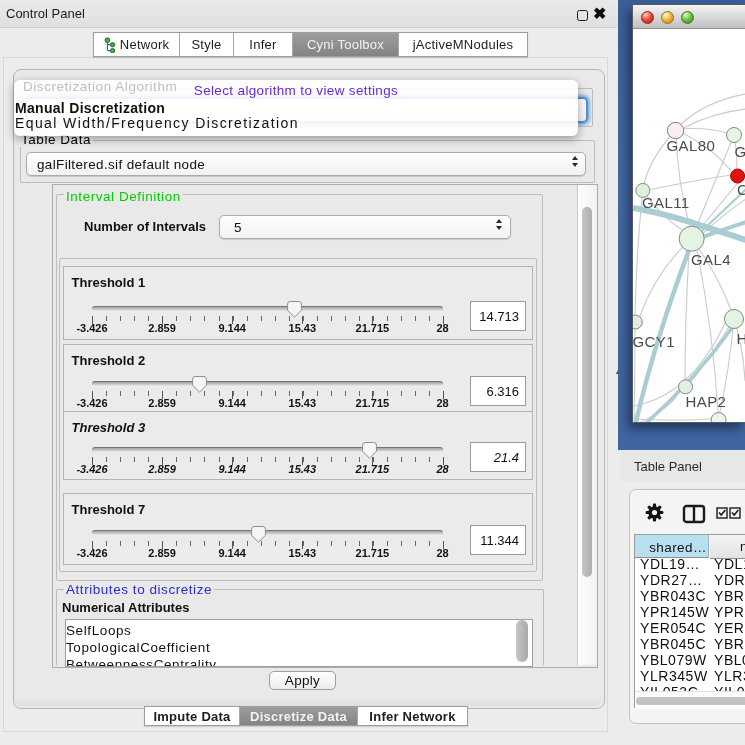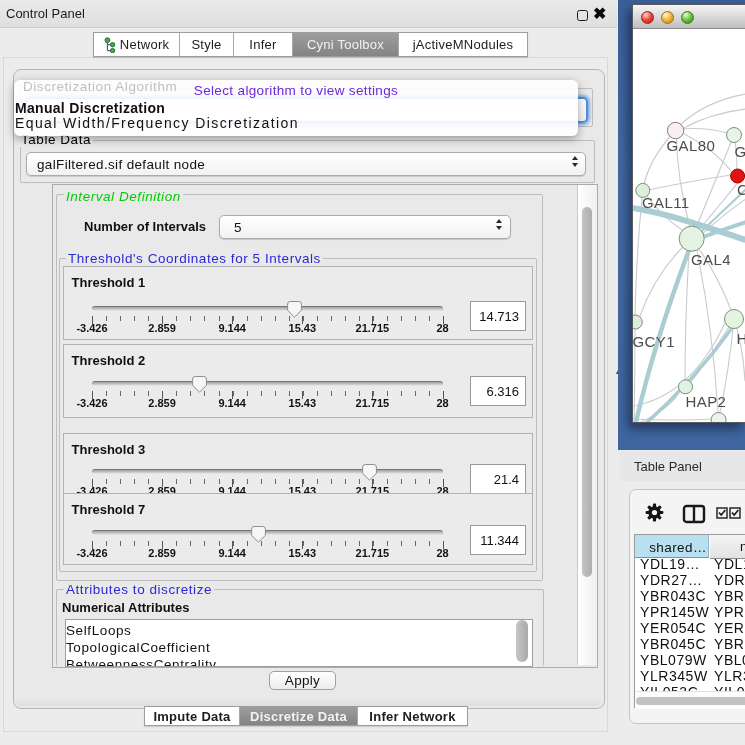--- a/index.html
+++ b/index.html
@@ -113,32 +113,31 @@
         <div class="d"></div>
       </div>
   </div>
 
   <div class="abs" style="left:52px;top:184px;width:544px;height:482px;border:1px solid #ababab;background:#e9e9e9;"></div>
 
   <div class="abs" style="left:577px;top:185px;width:19px;height:480px;background:linear-gradient(90deg,#ffffff,#f0f0f0);border-left:1px solid #c9c9c9;"></div>
   <div class="abs" style="left:582px;top:207px;width:10px;height:370px;background:linear-gradient(90deg,#c4c4c4,#aeaeae);border-radius:5px;"></div>
 
   <div class="group" style="left:56px;top:194px;width:485px;height:385px;"></div>
-  <div class="gtitle" style="left:64px;top:190px;color:#00cc00;font-style:italic;">Interval Definition</div>
+  <div class="gtitle" style="left:64px;top:190px;color:#00cc00;">Interval Definition</div>
   <div class="abs" style="left:84px;top:219px;font-size:13px;font-weight:bold;color:#111;">Number of Intervals</div>
   <div class="combo" style="left:219px;top:215px;width:290px;height:22px;">
     <span class="ct" style="left:14px;">5</span>
     <div class="updown" style="left:276px;top:3px;">
         <div class="u"></div>
         <div class="d"></div>
       </div>
   </div>
 
   <div class="group" style="left:59px;top:258px;width:476px;height:312px;"></div>
-  <div class="gtitle" style="left:66px;top:252px;color:#2a2ad2;">Threshold's Coordinates for 5 Intervals</div>
 
   <div class="tpanel" style="left:63px;top:266px;width:468px;height:72px;">
     <div class="tlabel">Threshold 1</div>
     <div class="track" style="left:28px;top:38.7px;width:351px;"></div>
     <div style="position:absolute;left:28px;top:49.2px;width:352px;height:5px;background:repeating-linear-gradient(90deg,#666 0,#666 1px,transparent 1px,transparent 14.06px);"></div>
     <div style="position:absolute;left:28.0px;top:49.2px;width:1px;height:8px;background:#555;"></div>
     <div style="position:absolute;left:98.1px;top:49.2px;width:1px;height:8px;background:#555;"></div>
     <div style="position:absolute;left:168.2px;top:49.2px;width:1px;height:8px;background:#555;"></div>
     <div style="position:absolute;left:238.3px;top:49.2px;width:1px;height:8px;background:#555;"></div>
     <div style="position:absolute;left:308.4px;top:49.2px;width:1px;height:8px;background:#555;"></div>
@@ -172,21 +171,21 @@
     <div class="ticklabel" style="left:238.3px;top:52.4px;">15.43</div>
     <div class="ticklabel" style="left:308.4px;top:52.4px;">21.715</div>
     <div class="ticklabel" style="left:378.5px;top:52.4px;">28</div>
     <svg class="thumb" style="left:128.3px;top:31.4px;" width="16" height="18" viewBox="0 0 15 17" preserveAspectRatio="none">
         <path d="M3.2 0.5 h8.6 a2.6 2.6 0 0 1 2.6 2.6 v6.2 l-6.9 6.9 l-6.9 -6.9 v-6.2 a2.6 2.6 0 0 1 2.6 -2.6 z" fill="#f6f6f6" stroke="#8d8d8d"></path>
       </svg>
     <div class="vbox" style="left:406px;top:30.9px;height:28px;">
         <span>6.316</span>
       </div>
   </div>
-  <div class="tpanel" style="left:63px;top:433px;width:468px;height:67px;">
+  <div class="tpanel" style="left:63px;top:411px;width:468px;height:67px;font-style:italic;">
     <div class="tlabel">Threshold 3</div>
     <div class="track" style="left:28px;top:34.5px;width:351px;"></div>
     <div style="position:absolute;left:28px;top:45.0px;width:352px;height:5px;background:repeating-linear-gradient(90deg,#666 0,#666 1px,transparent 1px,transparent 14.06px);"></div>
     <div style="position:absolute;left:28.0px;top:45.0px;width:1px;height:8px;background:#555;"></div>
     <div style="position:absolute;left:98.1px;top:45.0px;width:1px;height:8px;background:#555;"></div>
     <div style="position:absolute;left:168.2px;top:45.0px;width:1px;height:8px;background:#555;"></div>
     <div style="position:absolute;left:238.3px;top:45.0px;width:1px;height:8px;background:#555;"></div>
     <div style="position:absolute;left:308.4px;top:45.0px;width:1px;height:8px;background:#555;"></div>
     <div style="position:absolute;left:378.5px;top:45.0px;width:1px;height:8px;background:#555;"></div>
     <div class="ticklabel" style="left:28.0px;top:51.0px;">-3.426</div>

